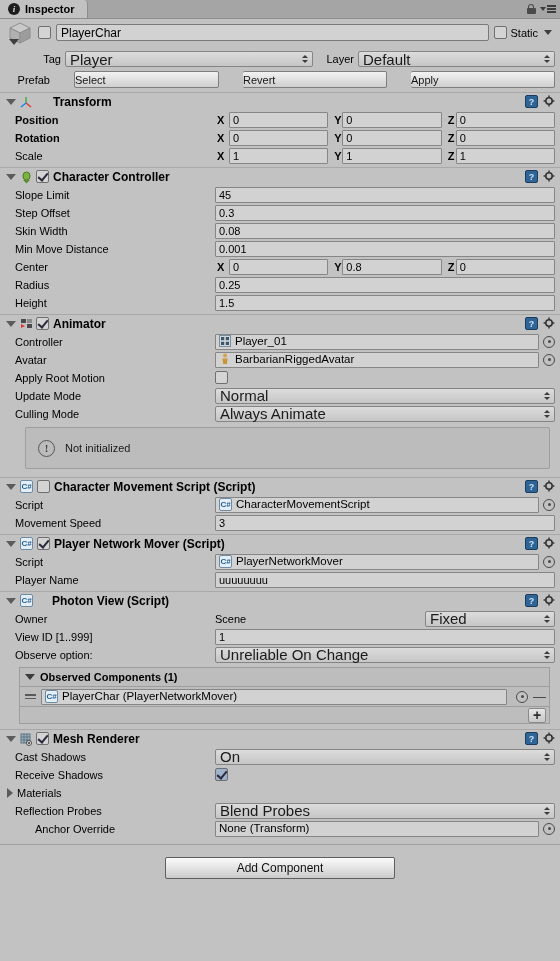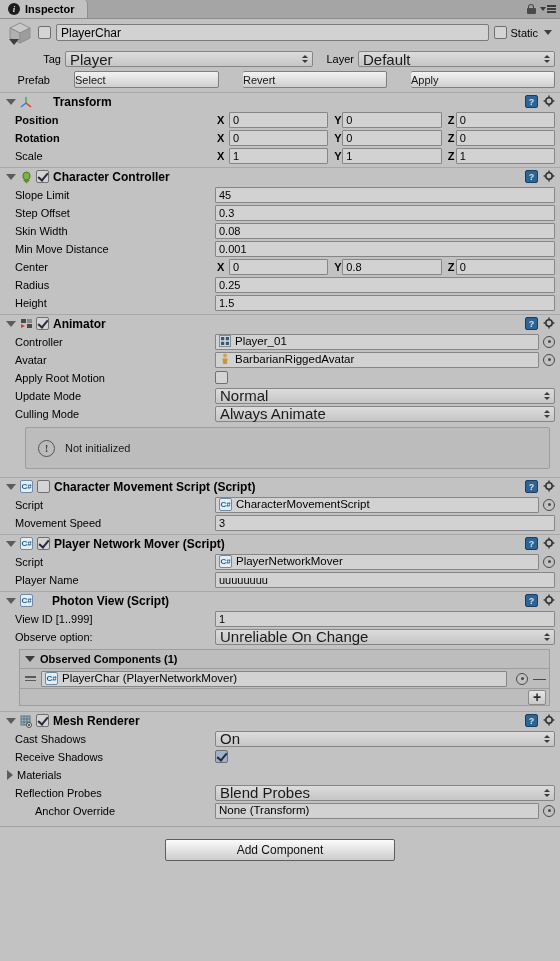--- a/index.html
+++ b/index.html
@@ -662,20 +662,31 @@
               <line x1="6" y1="9.8" x2="6" y2="11.4"></line>
             <line x1="0.6" y1="6" x2="2.2" y2="6"></line>
               <line x1="9.8" y1="6" x2="11.4" y2="6"></line>
           </g>
         </svg>
       </span>
     </span>
   </div>
   <div class="comp-body">
     <div class="row">
+      <span class="label">Owner</span>
+      <span style="flex:1">Scene</span>
+      <span class="dropdown" style="width:130px">
+        <span>Fixed</span>
+        <span class="arrows">
+            <i></i>
+            <i></i>
+          </span>
+      </span>
+    </div>
+    <div class="row">
       <span class="label">View ID [1..999]</span>
       <span class="field">
           <span>1</span>
         </span>
     </div>
     <div class="row">
       <span class="label">Observe option:</span>
       <span class="dropdown" style="flex:1">
         <span>Unreliable On Change</span>
         <span class="arrows">

